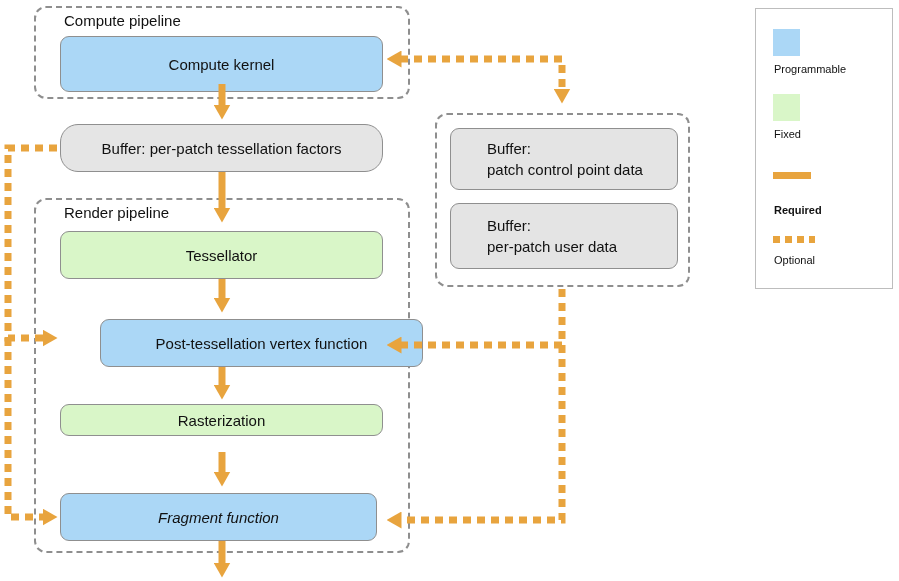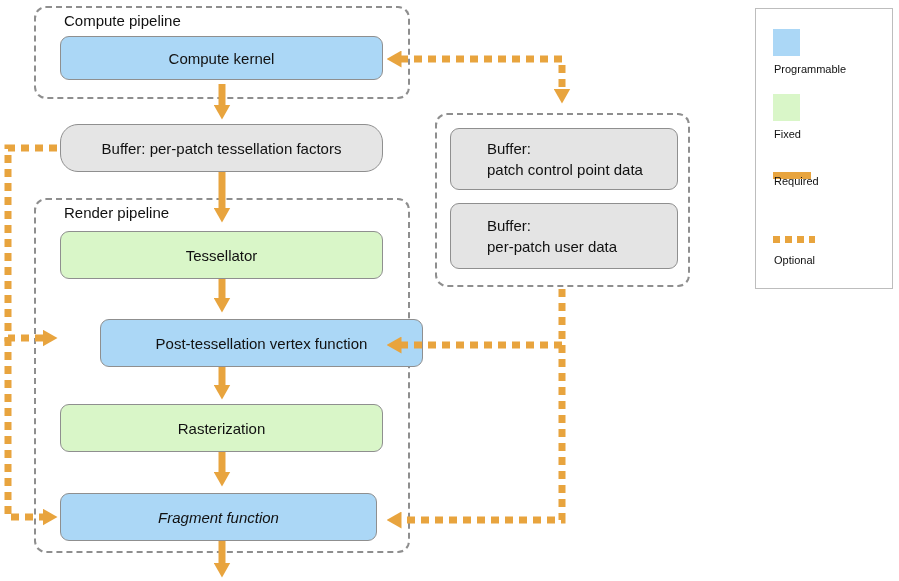--- a/index.html
+++ b/index.html
@@ -75,38 +75,38 @@
   .legend .lg-label { position: absolute; left: 18px; font-size: 11px; white-space: nowrap; }
 </style>
 </head>
 <body>
 
 <div class="canvas">
 
   <div class="group" style="left:34px; top:6px; width:376px; height:93px;">
     <div class="group-label">Compute pipeline</div>
   </div>
-  <div class="node blue" style="left:60px; top:36px; width:323px; height:44px;">
+  <div class="node blue" style="left:60px; top:36px; width:323px; height:56px;">
     <span>Compute kernel</span>
   </div>
 
   <div class="node gray" style="left:60px; top:124px; width:323px; height:48px;">
     <span>Buffer: per-patch tessellation factors</span>
   </div>
 
   <div class="group" style="left:34px; top:198px; width:376px; height:355px;">
     <div class="group-label">Render pipeline</div>
   </div>
   <div class="node green" style="left:60px; top:231px; width:323px; height:48px;">
     <span>Tessellator</span>
   </div>
   <div class="node blue" style="left:60px; top:319px; width:323px; height:48px;margin-left:40px;">
     <span>Post-tessellation vertex function</span>
   </div>
-  <div class="node green" style="left:60px; top:404px; width:323px; height:48px;">
+  <div class="node green" style="left:60px; top:404px; width:323px; height:32px;">
     <span>Rasterization</span>
   </div>
   <div class="node blue" style="left:60px; top:493px; width:317px; height:48px;font-style:italic;">
     <span>Fragment function</span>
   </div>
 
   <div class="group" style="left:435px; top:113px; width:255px; height:174px;"></div>
   <div class="buffer-2line" style="left:450px; top:128px; width:228px; height:62px;">
     <span>Buffer:</span>
     <span>patch control point data</span>
@@ -115,21 +115,21 @@
     <span>Buffer:</span>
     <span>per-patch user data</span>
   </div>
 
   <div class="legend">
     <div class="swatch sw-square" style="top:20px; background:#abd7f6;"></div>
     <div class="lg-label" style="top:54px;">Programmable</div>
     <div class="swatch sw-square" style="top:85px; background:#d9f6c8;"></div>
     <div class="lg-label" style="top:119px;text-align:center;">Fixed</div>
     <div class="swatch sw-line" style="top:163px;"></div>
-    <div class="lg-label" style="top:166px;">Required</div>
+    <div class="lg-label" style="top:195px;font-weight:bold;">Required</div>
     <div class="swatch sw-dashes" style="top:227px;"></div>
     <div class="lg-label" style="top:245px;">Optional</div>
   </div>
 
   <svg class="connector-layer" viewBox="0 0 899 581">
     <defs>
       <marker id="ah" viewBox="0 0 15 17" refX="1.5" refY="8.5" markerWidth="15" markerHeight="17" markerUnits="userSpaceOnUse" orient="auto-start-reverse">
         <path d="M0,0 L15,8.5 L0,17 Z" fill="#e8a43e"></path>
       </marker>
     </defs>

